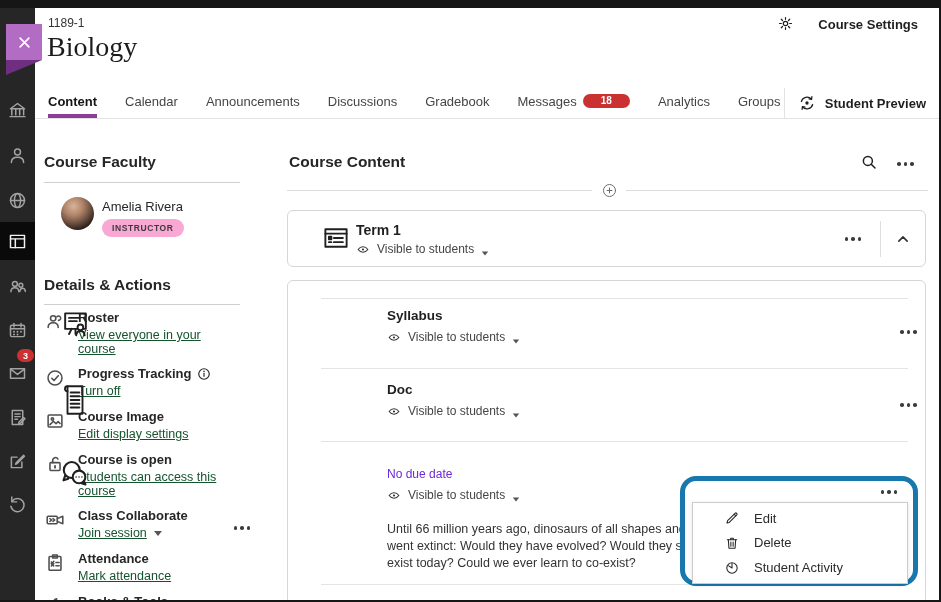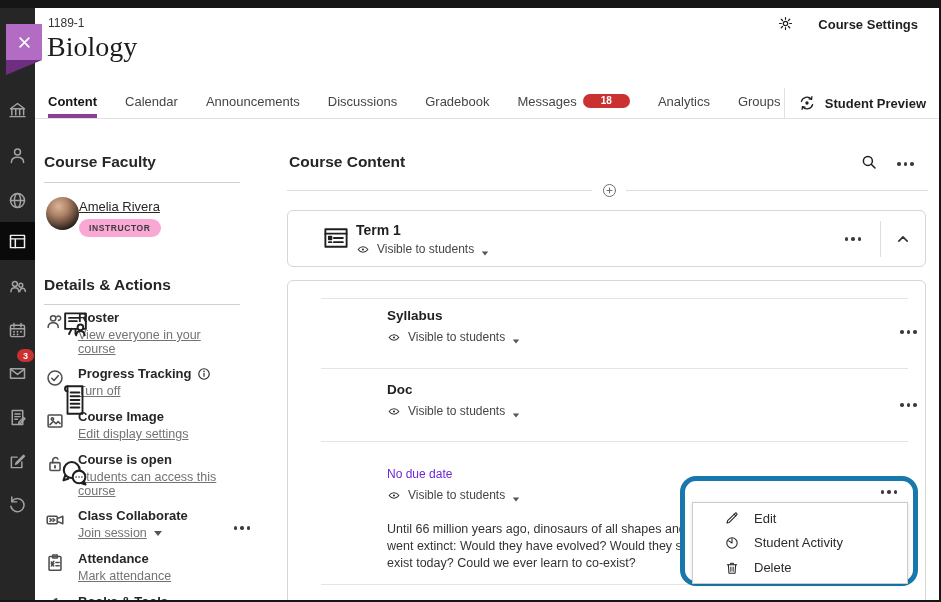--- a/index.html
+++ b/index.html
@@ -32,31 +32,31 @@
   .tab{font-size:13px;color:#454545;display:flex;align-items:center;gap:6px;border-bottom:4px solid transparent;
        box-sizing:border-box;cursor:pointer;white-space:nowrap;}
   .tab.active{color:#141414;font-weight:bold;border-bottom-color:#8c3d97;}
   .tab-badge{background:#ca3232;color:#fff;font-size:10px;font-weight:bold;border-radius:9px;padding:2px 18px;line-height:10px;}
   .student-preview{position:absolute;right:2px;top:88px;height:30px;border-left:1px solid #e2e2e2;background:#fff;
                    display:flex;align-items:center;gap:8px;padding:0 13px 0 12px;font-size:13px;font-weight:bold;color:#1f1f1f;
                    box-sizing:border-box;cursor:pointer;z-index:3;}
   
   .section-title{font-size:15.5px;font-weight:bold;color:#262626;}
   .hdiv{height:1px;background:#cfcfcf;}
-  .instructor-row{position:absolute;left:46px;top:197px;display:flex;gap:0;text-decoration:underline;}
+  .instructor-row{position:absolute;left:61px;top:197px;display:flex;gap:8px;}
   .avatar{width:33px;height:33px;border-radius:50%;overflow:hidden;
           background:radial-gradient(circle at 38% 28%,#d8b49b 0%,#b08468 30%,#6b4f40 55%,#241c17 78%,#15100d 100%);}
   .instructor-name{font-size:13px;color:#262626;margin-top:2px;}
   .role-pill{display:inline-block;margin-top:5px;background:#f9a8d4;border-radius:10px;padding:4px 10px;
              font-size:8.5px;font-weight:bold;letter-spacing:.6px;color:#3a3a3a;}
   .details-list{position:absolute;left:44px;top:310px;width:196px;display:flex;flex-direction:column;gap:10px;}
   .detail-item{display:flex;gap:12px;position:relative;}
   .detail-icon{width:22px;flex:0 0 22px;color:#4f4f4f;padding-top:1px;}
   .detail-title{font-size:13px;font-weight:bold;color:#262626;display:flex;align-items:center;gap:6px;}
-  .detail-link{font-size:12.5px;color:#737373;text-decoration:underline;margin-top:2px;display:inline-flex;align-items:center;gap:7px;cursor:pointer;}
+  .detail-link{font-size:12.5px;color:#14532d;text-decoration:underline;margin-top:2px;display:inline-flex;align-items:center;gap:7px;cursor:pointer;}
   .caret{width:0;height:0;border-left:4px solid transparent;border-right:4px solid transparent;border-top:5px solid #555;display:inline-block;}
   .kebab{display:inline-flex;gap:3px;align-items:center;cursor:pointer;padding:4px;}
   .kebab i{width:3.5px;height:3.5px;border-radius:50%;background:#3c3c3c;display:block;}
   
   .main-title{position:absolute;left:289px;top:153px;}
   .search-btn{position:absolute;left:860px;top:153px;color:#1f1f1f;cursor:pointer;}
   .main-kebab{position:absolute;left:893px;top:158px;}
   .add-divider{position:absolute;left:287px;top:190px;width:641px;height:1px;background:#dcdcdc;}
   .plus-wrap{position:absolute;left:592px;top:181px;width:34px;height:19px;background:#fff;display:flex;
              align-items:center;justify-content:center;color:#6b6b6b;cursor:pointer;}
@@ -496,30 +496,30 @@
         <svg width="16" height="16" viewBox="0 0 24 24" style="stroke-width:1.6;">
             <path d="M4.5 19.5l.9-3.4L16.6 4.9a1.7 1.7 0 0 1 2.4 0l.1.1a1.7 1.7 0 0 1 0 2.4L7.9 18.6z"></path>
             <path d="M15.2 6.3l2.5 2.5"></path>
           </svg>
       </span>
       <span>Edit</span>
     </div>
     <div class="menu-item">
       <span class="mi-icon">
         <svg width="16" height="16" viewBox="0 0 24 24" style="stroke-width:1.6;">
-            <circle cx="12" cy="12" r="7.8"></circle>
-            <path d="M12 12V5.3M12 12L7 8.8"></path>
-          </svg>
-      </span>
-      <span>Student Activity</span>
-    </div>
-    <div class="menu-item">
-      <span class="mi-icon">
-        <svg width="16" height="16" viewBox="0 0 24 24" style="stroke-width:1.6;">
             <path d="M5 7h14M10 7V4.8h4V7"></path>
             <path d="M6.5 7l.9 13h9.2l.9-13"></path>
             <path d="M10.3 10.5v6.5M13.7 10.5v6.5"></path>
           </svg>
       </span>
       <span>Delete</span>
     </div>
+    <div class="menu-item">
+      <span class="mi-icon">
+        <svg width="16" height="16" viewBox="0 0 24 24" style="stroke-width:1.6;">
+            <circle cx="12" cy="12" r="7.8"></circle>
+            <path d="M12 12V5.3M12 12L7 8.8"></path>
+          </svg>
+      </span>
+      <span>Student Activity</span>
+    </div>
   </div>
 </div>
 
 </body></html>

